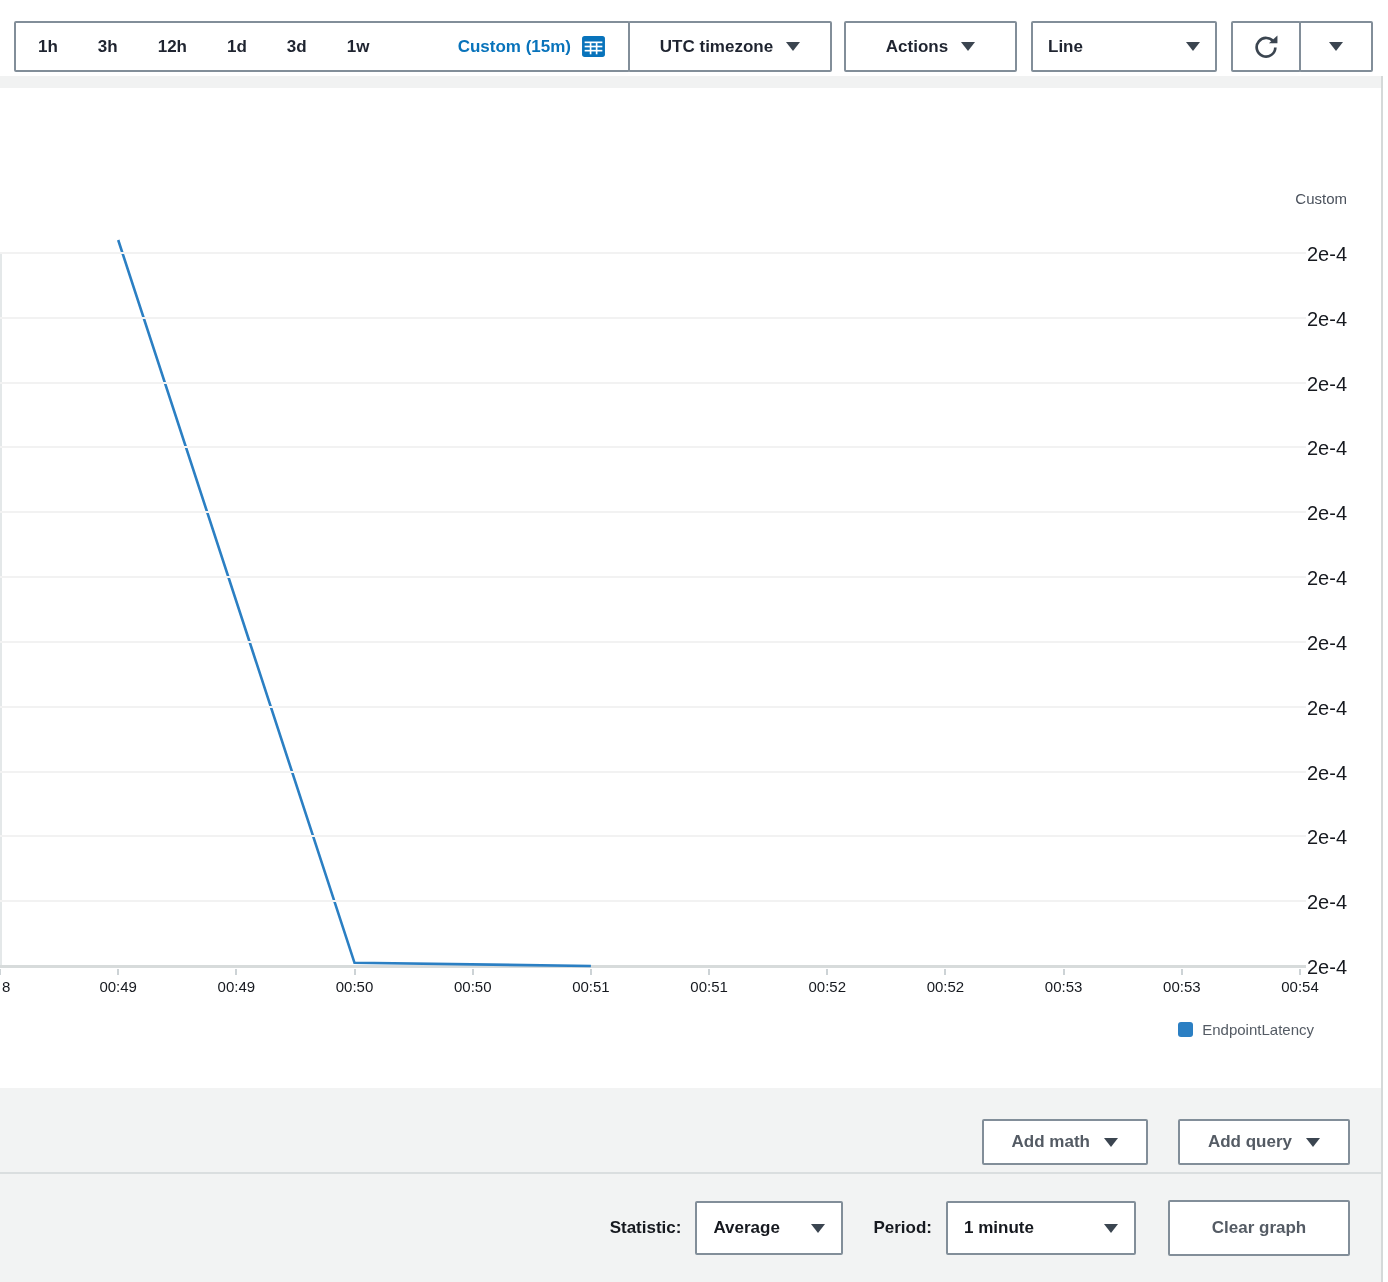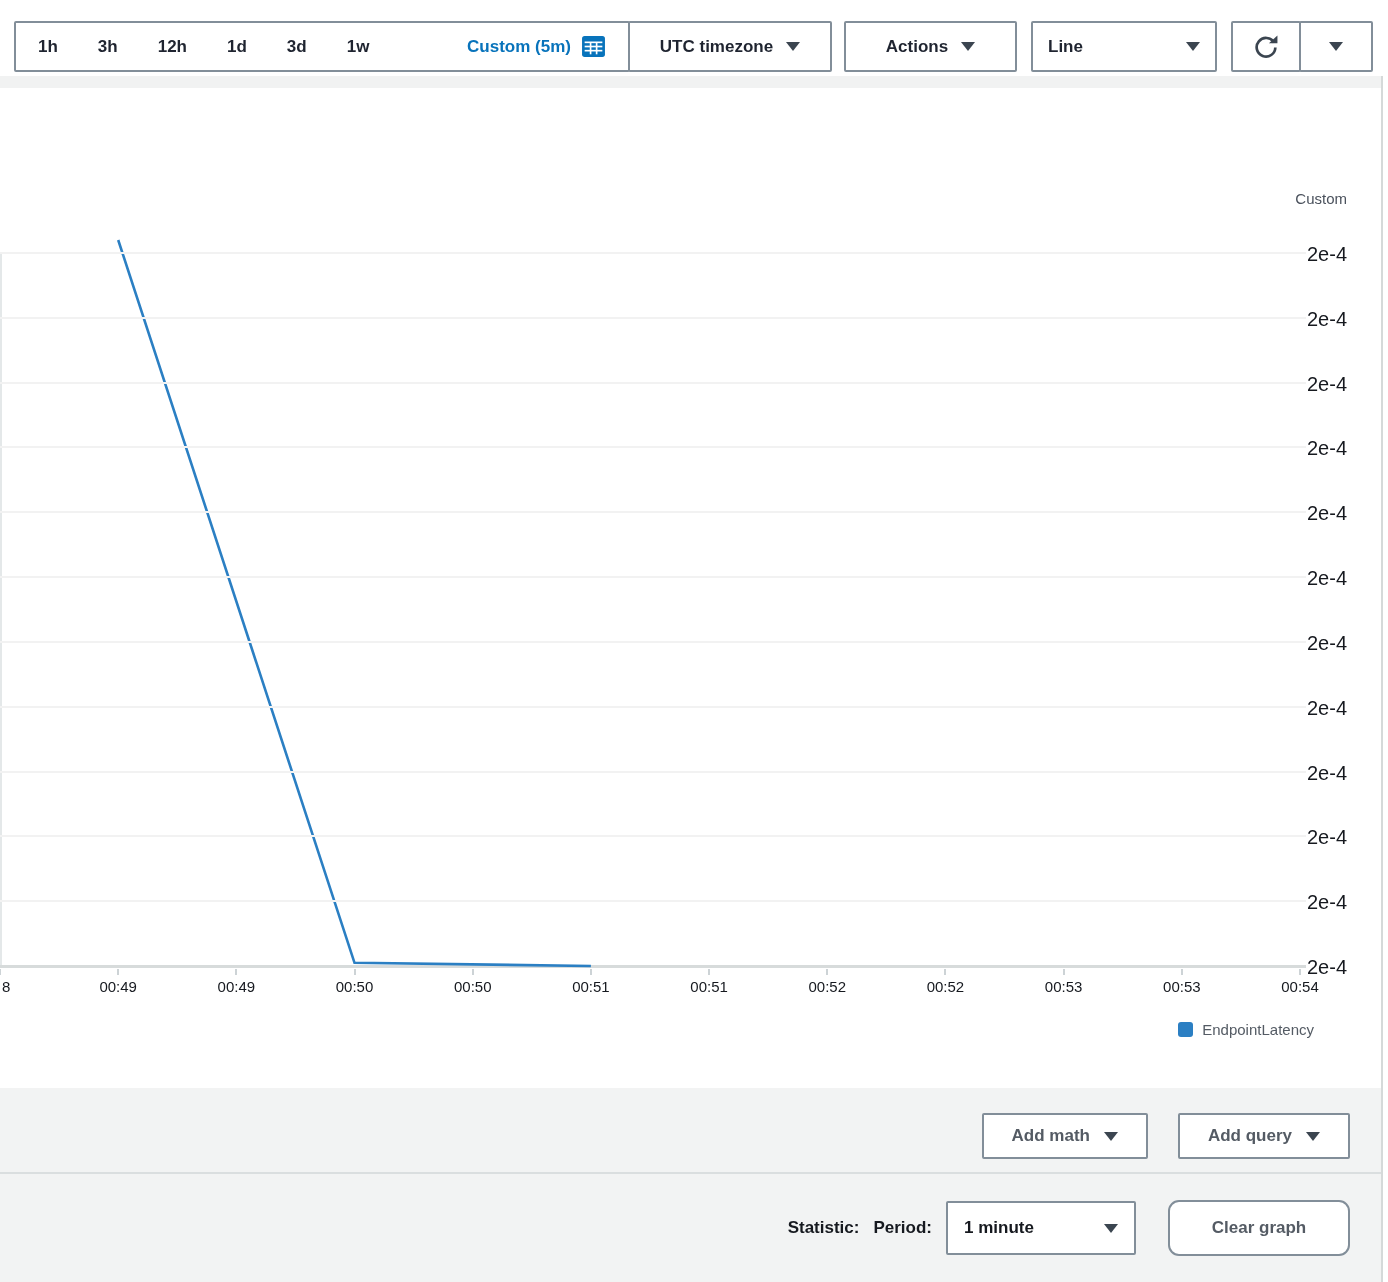--- a/index.html
+++ b/index.html
@@ -35,55 +35,55 @@
   .x-tick-label{position:absolute;top:890px;font-size:15px;color:#16191f;white-space:nowrap;}
   .y-tick-label{position:absolute;right:41px;font-size:20px;color:#16191f;text-align:right;}
   .unit-label{position:absolute;right:41px;top:102px;font-size:15px;color:#4a515c;}
   .line-svg{position:absolute;left:0;top:0;width:1388px;height:1000px;}
   .legend{position:absolute;top:933px;right:74px;display:flex;align-items:center;gap:9px;
           font-size:15px;color:#545b64;cursor:pointer;}
   .legend-swatch{width:15px;height:15px;border-radius:3px;}
 
   
   .footer{position:relative;height:194px;background:#f2f3f3;}
-  .f-row1{position:absolute;top:25px;right:38px;display:flex;gap:30px;}
+  .f-row1{position:absolute;top:31px;right:38px;display:flex;gap:30px;}
   .f-btn{box-sizing:border-box;height:46px;border:2px solid #828e99;border-radius:2px;background:#fff;
          font-weight:700;color:#545b64;font-size:17px;display:flex;align-items:center;
          justify-content:center;gap:14px;padding:0 28px;cursor:pointer;
          font-family:"Liberation Sans", sans-serif;}
   .f-divider{position:absolute;top:84px;left:0;width:1383px;height:2px;background:#dadedf;}
   .f-row2{position:absolute;top:112px;right:38px;display:flex;align-items:center;gap:14px;}
   .f-label{font-weight:700;color:#16191f;font-size:17px;}
   .f-select{box-sizing:border-box;height:54px;border:2px solid #828e99;border-radius:2px;background:#fff;
             display:flex;align-items:center;justify-content:space-between;padding:0 16px;
             font-weight:700;color:#16191f;font-size:17px;cursor:pointer;}
   .sel-stat{width:148px;margin-right:16px;}
   .sel-period{width:190px;margin-right:18px;}
-  .btn-clear{width:182px;height:56px;justify-content:center;color:#545b64;border-radius:11px;}
+  .btn-clear{width:182px;height:56px;justify-content:center;color:#545b64;}
   .right-edge{position:absolute;top:76px;right:0;bottom:0;width:5px;background:#fff;
               border-left:2px solid #d5d9d9;z-index:6;}
 </style>
 </head>
 <body>
 
 <div class="page">
 
   <div class="toolbar">
 
     <div class="tb-box tb-seg">
       <span class="tr-slot" id="tr-slot">
           <span class="tr-btn">1h</span>
           <span class="tr-btn">3h</span>
           <span class="tr-btn">12h</span>
           <span class="tr-btn">1d</span>
           <span class="tr-btn">3d</span>
           <span class="tr-btn">1w</span>
         </span>
       <span class="custom-group">
-        <span class="custom-label">Custom (5m)</span>
+        <span class="custom-label">Custom (15m)</span>
         <svg width="25" height="25" viewBox="0 0 24 24">
           <rect x="1" y="2" width="22" height="20" rx="2.5" fill="#0873bb"></rect>
           <g stroke="#ffffff" stroke-width="1.6">
             <line x1="3.5" y1="8" x2="20.5" y2="8"></line>
             <line x1="3.5" y1="12" x2="20.5" y2="12"></line>
             <line x1="3.5" y1="16" x2="20.5" y2="16"></line>
             <line x1="9.2" y1="8" x2="9.2" y2="19.5"></line>
             <line x1="15" y1="8" x2="15" y2="19.5"></line>
           </g>
         </svg>
@@ -190,20 +190,24 @@
       <button class="f-btn">
         <span>Add query</span>
         <span class="caret"></span>
       </button>
     </div>
 
     <div class="f-divider"></div>
 
     <div class="f-row2">
       <span class="f-label">Statistic:</span>
+      <span class="f-select sel-stat">
+        <span>Average</span>
+        <span class="caret"></span>
+      </span>
       <span class="f-label">Period:</span>
       <span class="f-select sel-period">
         <span>1 minute</span>
         <span class="caret"></span>
       </span>
       <button class="f-btn btn-clear">
         <span>Clear graph</span>
       </button>
     </div>
   </div>

